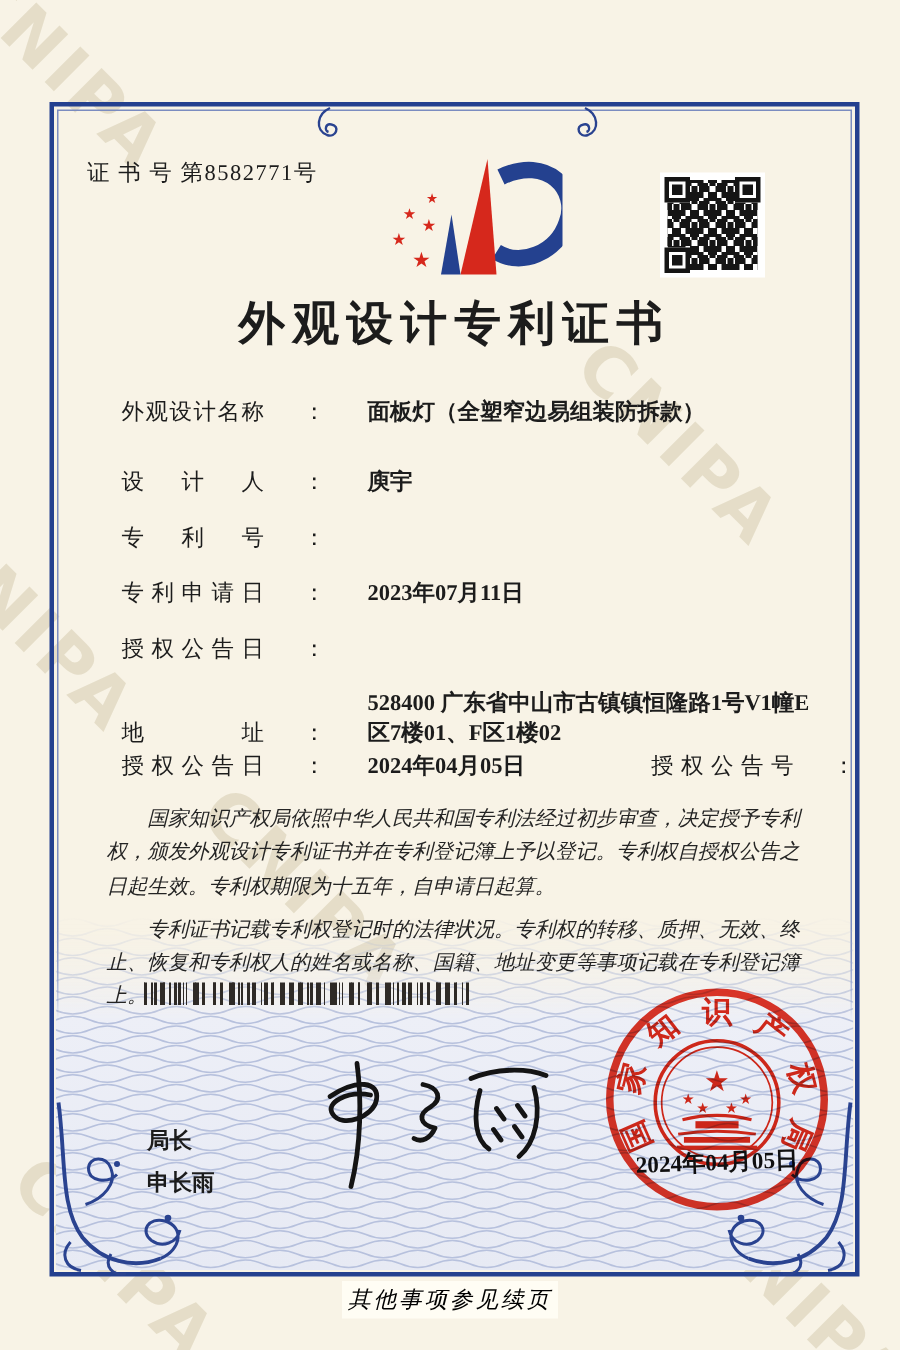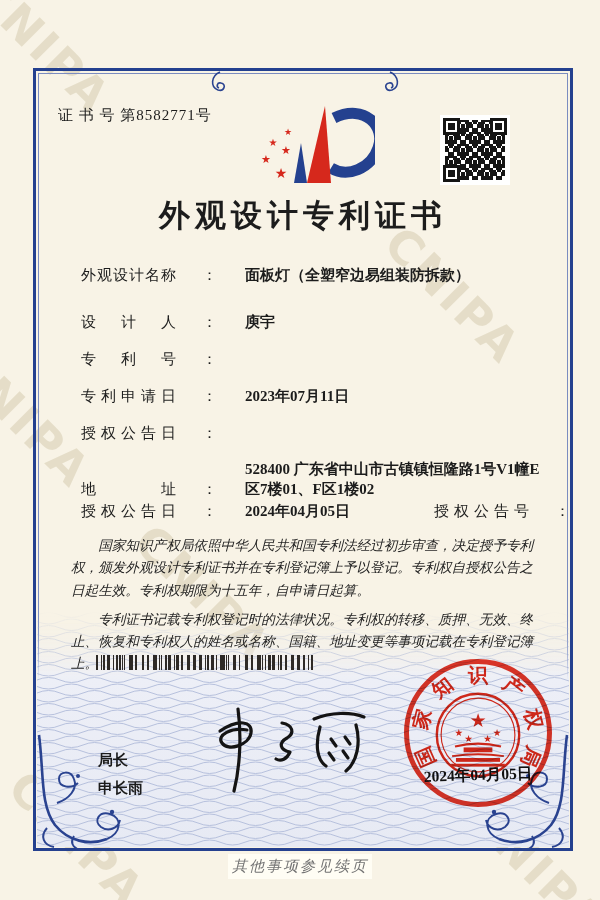--- a/index.html
+++ b/index.html
@@ -82,21 +82,21 @@
   .seal-char{position:absolute;width:22px;height:22px;font-size:20px;font-weight:700;
              color:#df2a1b;text-align:center;line-height:22px;}
   .emblem{position:absolute;left:32px;top:34px;}
   .seal-date{position:absolute;left:0;right:0;top:110px;text-align:center;z-index:7;
              font-weight:700;font-size:15.5px;color:#111;transform:rotate(-2deg);}
 
   .page-info{position:absolute;left:0;right:0;top:751px;text-align:center;font-size:12.5px;z-index:4;}
 
   .continuation{position:absolute;left:0;right:0;top:854px;text-align:center;z-index:4;}
   .continuation span{display:inline-block;background:#fffdf4;padding:3px 4px;
-                     font-size:15px;font-style:italic;letter-spacing:2px;color:#737373;}
+                     font-size:15px;font-style:italic;letter-spacing:2px;color:#000000;}
 </style>
 </head>
 <body>
 
 <div class="wm" style="left:-42px;top:18px;">CNIPA</div>
 <div class="wm" style="left:368px;top:268px;">CNIPA</div>
 <div class="wm" style="left:-62px;top:392px;">CNIPA</div>
 <div class="wm" style="left:118px;top:566px;">CNIPA</div>
 <div class="wm" style="left:-8px;top:812px;">CNIPA</div>
 <div class="wm" style="left:452px;top:842px;">CNIPA</div>

